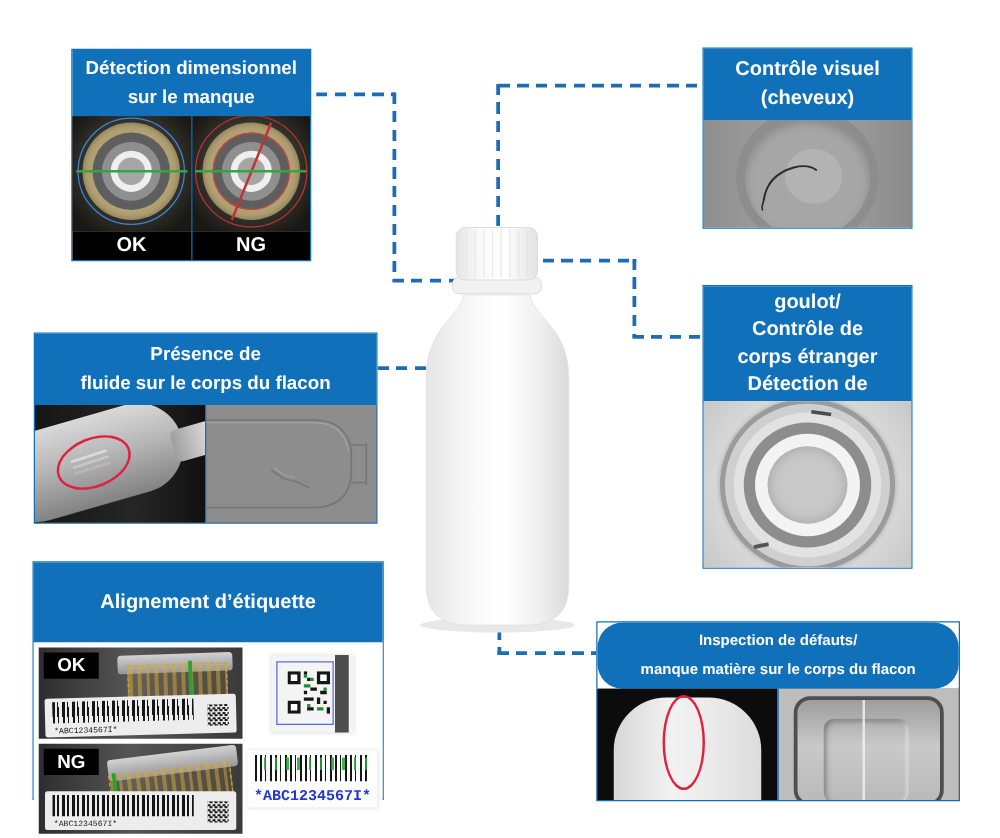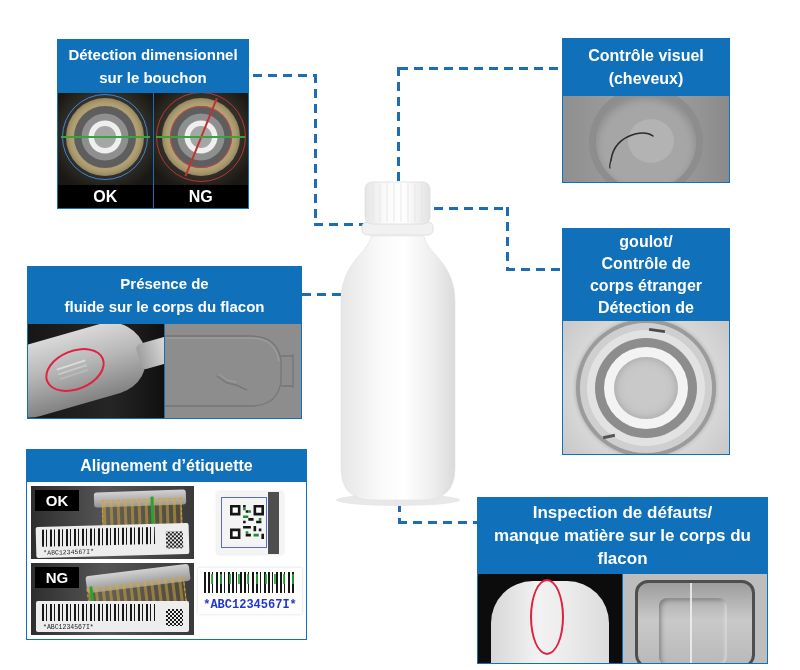--- a/index.html
+++ b/index.html
@@ -65,21 +65,21 @@
   .neck-photo{position:relative;height:133px;background:radial-gradient(circle at 50% 50%,#dedede 55%,#c7c7c7 100%);overflow:hidden;}
   .nc{position:absolute;left:50%;top:50%;transform:translate(-50%,-50%);border-radius:50%;}
   .n1{width:132px;height:130px;background:#e2e2e2;border:4px solid #9b9b9b;box-shadow:inset 0 0 0 7px #cfcfcf, 0 0 4px rgba(0,0,0,.25);}
   .n2{width:102px;height:100px;background:#8d8d8d;}
   .n3{width:84px;height:82px;background:#f3f3f3;}
   .n4{width:64px;height:62px;background:#c9c9c9;box-shadow:inset 0 0 10px rgba(120,120,120,.5);}
   .n-notch{position:absolute;left:52%;top:8px;width:16px;height:3px;background:#4c4c4c;transform:rotate(8deg);}
   .n-notch2{position:absolute;left:24%;top:86%;width:12px;height:3px;background:#555;transform:rotate(-12deg);}
   
   #label-alignment{left:26px;top:449px;width:281px;height:191px;}
-  #label-alignment .c-head{font-size:16px;line-height:20px;padding:6px 0;}
+  #label-alignment .c-head{font-size:16px;line-height:20px;padding:22px 0;}
   .la-content{display:flex;gap:4px;padding:4px;height:149px;background:#fff;}
   .la-left{width:166px;display:flex;flex-direction:column;gap:4px;}
   .label-photo{position:relative;flex:1;overflow:hidden;background:linear-gradient(90deg,#2e2e2e,#555 45%,#3a3a3a);}
   .chip{position:absolute;left:4px;top:4px;width:44px;height:21px;background:#000;color:#fff;
         font-weight:bold;font-size:15px;line-height:21px;text-align:center;}
   .metal-strip{position:absolute;background:linear-gradient(180deg,#d2d2d2,#969696);border-radius:3px;}
   .comb{position:absolute;border:1.5px dashed #cfa23c;
         background:repeating-linear-gradient(90deg,rgba(212,172,64,.55) 0 3px,rgba(212,172,64,.12) 3px 7px);}
   .gline{position:absolute;top:-12%;width:3px;height:124%;background:#28a32e;}
   .bc-label{position:absolute;left:5px;right:5px;bottom:3px;height:31px;background:#ededed;border-radius:2px;}
@@ -95,21 +95,21 @@
   .qr-svg{position:absolute;left:13px;top:13px;}
   .bc-big{position:relative;width:104px;height:46px;margin:14px auto 0;background:#fdfdfd;box-shadow:0 0 3px rgba(0,0,0,.15);}
   .bars2{position:absolute;left:6px;right:6px;top:4px;height:21px;
          background:repeating-linear-gradient(90deg,#161616 0 2px,transparent 2px 4px,#161616 4px 6px,transparent 6px 8px,#161616 8px 9px,transparent 9px 12px);}
   .green-marks{position:absolute;left:6px;right:6px;top:6px;height:10px;
                background:repeating-linear-gradient(90deg,transparent 0 7px,rgba(40,165,50,.85) 7px 9px);}
   .bc-big-text{position:absolute;left:0;right:0;bottom:2px;text-align:center;font-family:"Liberation Mono",monospace;
                font-weight:bold;font-size:12px;color:#2038cf;letter-spacing:0px;}
   
   #defect-inspection{left:477px;top:497px;width:291px;}
-  #defect-inspection .c-head{font-size:17px;line-height:23px;padding:3px 0 4px;}
+  #defect-inspection .c-head{font-size:12px;line-height:23px;padding:3px 0 4px;border-radius:20px;}
   #defect-inspection .photo-row{height:89px;}
   .shoulder-photo{background:#0c0c0c;}
   .shoulder{position:absolute;left:9%;right:9%;top:7px;bottom:-8px;border-radius:42px 42px 0 0;
             background:linear-gradient(90deg,#d7d7d7,#f2f2f2 40%,#ededed 60%,#dcdcdc);}
   .defect-ell{position:absolute;left:36%;top:5px;width:30px;height:72px;border:2.5px solid #e02140;border-radius:50%;}
   .emboss-photo{background:#bdbdbd;border-left:1px solid #1070ba;}
   .emboss{position:absolute;left:12px;right:12px;top:6px;bottom:-5px;border-radius:13px;
           border:3px solid #4e4e4e;background:linear-gradient(180deg,#9d9d9d,#c9c9c9 45%,#b9b9b9);}
   .emboss-line{position:absolute;left:46%;top:0;bottom:0;width:2px;background:#f0f0f0;opacity:.85;}
   .emboss-inner{position:absolute;left:18%;right:22%;top:18%;bottom:0;border-radius:8px;
@@ -166,21 +166,21 @@
       <line x1="68" y1="3" x2="68" y2="42"></line>
         <line x1="75" y1="3" x2="75" y2="42"></line>
       <line x1="82" y1="4" x2="82" y2="42"></line>
         <line x1="89" y1="5" x2="89" y2="41"></line>
     </g>
   </svg>
 
   <div id="cap-control" class="callout">
     <div class="c-head">
       <span>Détection dimensionnel</span>
-      <span>sur le bouchon</span>
+      <span>sur le manque</span>
     </div>
     <div class="photo-row">
       <div class="panel cap-photo">
         <div class="cc c-tan"></div>
         <div class="cc c-g1"></div>
         <div class="cc c-g2"></div>
         <div class="cc c-wh"></div>
         <div class="cc c-ctr"></div>
         <div class="cc det-blue"></div>
         <div class="hline-green"></div>

